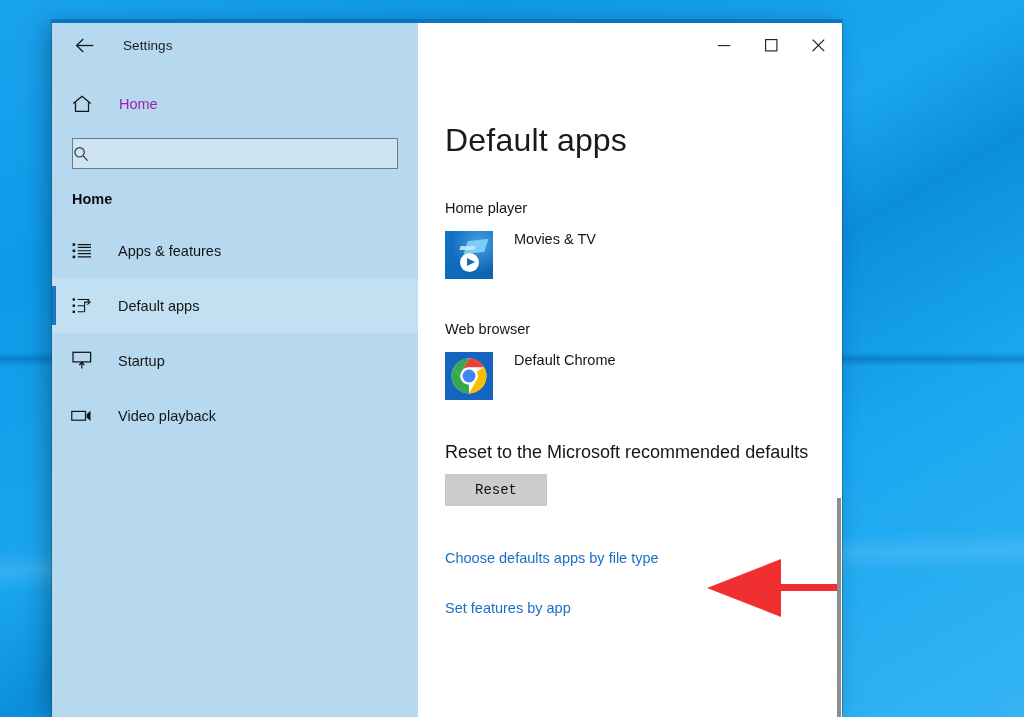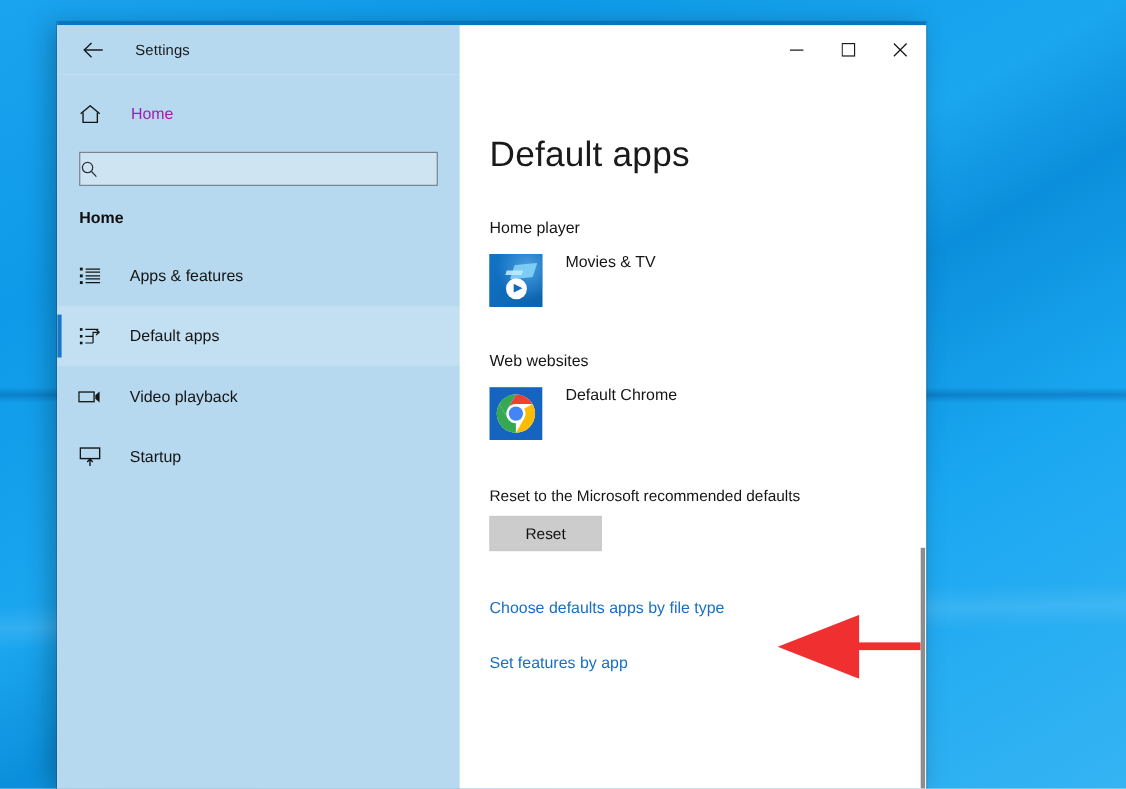--- a/index.html
+++ b/index.html
@@ -100,24 +100,24 @@
     padding: 54px 0 0 27px;
   }
   .page-title {
     font-size: 32px; font-weight: 400; color: #1a1a1a; letter-spacing: .2px;
     margin-bottom: 41px;
   }
   .sec-label { font-size: 14.5px; color: #151515; margin-bottom: 15px; }
   .app-row { display: flex; align-items: flex-start; gap: 21px; margin-bottom: 42px; }
   .app-tile { width: 48px; height: 48px; position: relative; flex: 0 0 48px; }
   .app-name { font-size: 14.5px; color: #151515; }
-  .reset-label { font-size: 14px; color: #151515; margin-bottom: 11px; }
+  .reset-label { font-size: 18px; color: #151515; margin-bottom: 11px; }
   .reset-btn {
     width: 102px; height: 32px; background: #cccccc; border: 1px solid #c8c8c8;
-    font-family: Liberation Sans, sans-serif; font-size: 14px; color: #101010;
+    font-family: Liberation Mono, monospace; font-size: 14px; color: #101010;
     cursor: default; margin-bottom: 44px;
   }
   .lnk {
     display: block; font-size: 14.5px; color: #1a6fc4; text-decoration: none;
     margin-bottom: 34px; width: max-content;
   }
 
   
   .mtv {
     background: #0f6cbd;
@@ -244,56 +244,56 @@
             <path d="M15.3 2.6 L18.2 5.1 L15.3 7.6" fill="none" stroke="#141414" stroke-width="1.1" stroke-linejoin="round"></path>
           </svg>
         </span>
         <span class="lbl">Default apps</span>
       </div>
 
 
 
       <div class="nav-item">
         <span class="ico">
-          <svg width="23" height="15" viewBox="0 0 23 15">
-            <rect x="0.8" y="3.2" width="14.4" height="9.2" fill="none" stroke="#141414" stroke-width="1.25"></rect>
-            <path d="M16.4 6.2 L20.4 2.6 V13.2 L16.4 9.6 Z" fill="#141414"></path>
-          </svg>
-        </span>
-        <span class="lbl">Video playback</span>
-      </div>
-
-      <div class="nav-item">
-        <span class="ico">
           <svg width="20" height="19" viewBox="0 0 20 19">
             <rect x="1" y="1.3" width="17.6" height="9.6" fill="none" stroke="#141414" stroke-width="1.25"></rect>
             <path d="M9.8 11 V17.6" stroke="#141414" stroke-width="1.25"></path>
             <path d="M7.3 14 L9.8 11.3 L12.3 14" fill="none" stroke="#141414" stroke-width="1.25" stroke-linejoin="round"></path>
           </svg>
         </span>
         <span class="lbl">Startup</span>
+      </div>
+
+      <div class="nav-item">
+        <span class="ico">
+          <svg width="23" height="15" viewBox="0 0 23 15">
+            <rect x="0.8" y="3.2" width="14.4" height="9.2" fill="none" stroke="#141414" stroke-width="1.25"></rect>
+            <path d="M16.4 6.2 L20.4 2.6 V13.2 L16.4 9.6 Z" fill="#141414"></path>
+          </svg>
+        </span>
+        <span class="lbl">Video playback</span>
       </div>
 
     </div>
 
     <div id="content">
 
       <div class="page-title">Default apps</div>
 
       <div class="sec-label">Home player</div>
       <div class="app-row">
         <div class="app-tile mtv">
           <span class="flm"></span>
             <span class="flm2"></span>
             <span class="ply"></span>
         </div>
         <div class="app-name">Movies &amp; TV</div>
       </div>
 
-      <div class="sec-label">Web websites</div>
+      <div class="sec-label">Web browser</div>
       <div class="app-row">
         <div class="app-tile chrome">
           <svg width="38" height="38" viewBox="0 0 48 48">
             <circle cx="24" cy="24" r="22" fill="#ffffff"></circle>
             <path d="M24 2 A22 22 0 0 1 43.05 13 L24 13 A11 11 0 0 0 14.5 18.5 Z" fill="#ea4335"></path>
             <path d="M43.05 13 A22 22 0 0 1 24 46 L33.5 29.5 A11 11 0 0 0 33.5 18.5 Z" fill="#fbbc05"></path>
             <path d="M24 46 A22 22 0 0 1 4.95 13 L14.5 29.5 A11 11 0 0 0 24 35 Z" fill="#34a853"></path>
             <path d="M4.95 13 A22 22 0 0 1 24 2 L14.5 18.5 A11 11 0 0 0 14.5 29.5 Z" fill="#34a853"></path>
             <circle cx="24" cy="24" r="10.4" fill="#ffffff"></circle>
             <circle cx="24" cy="24" r="8.2" fill="#4285f4"></circle>

